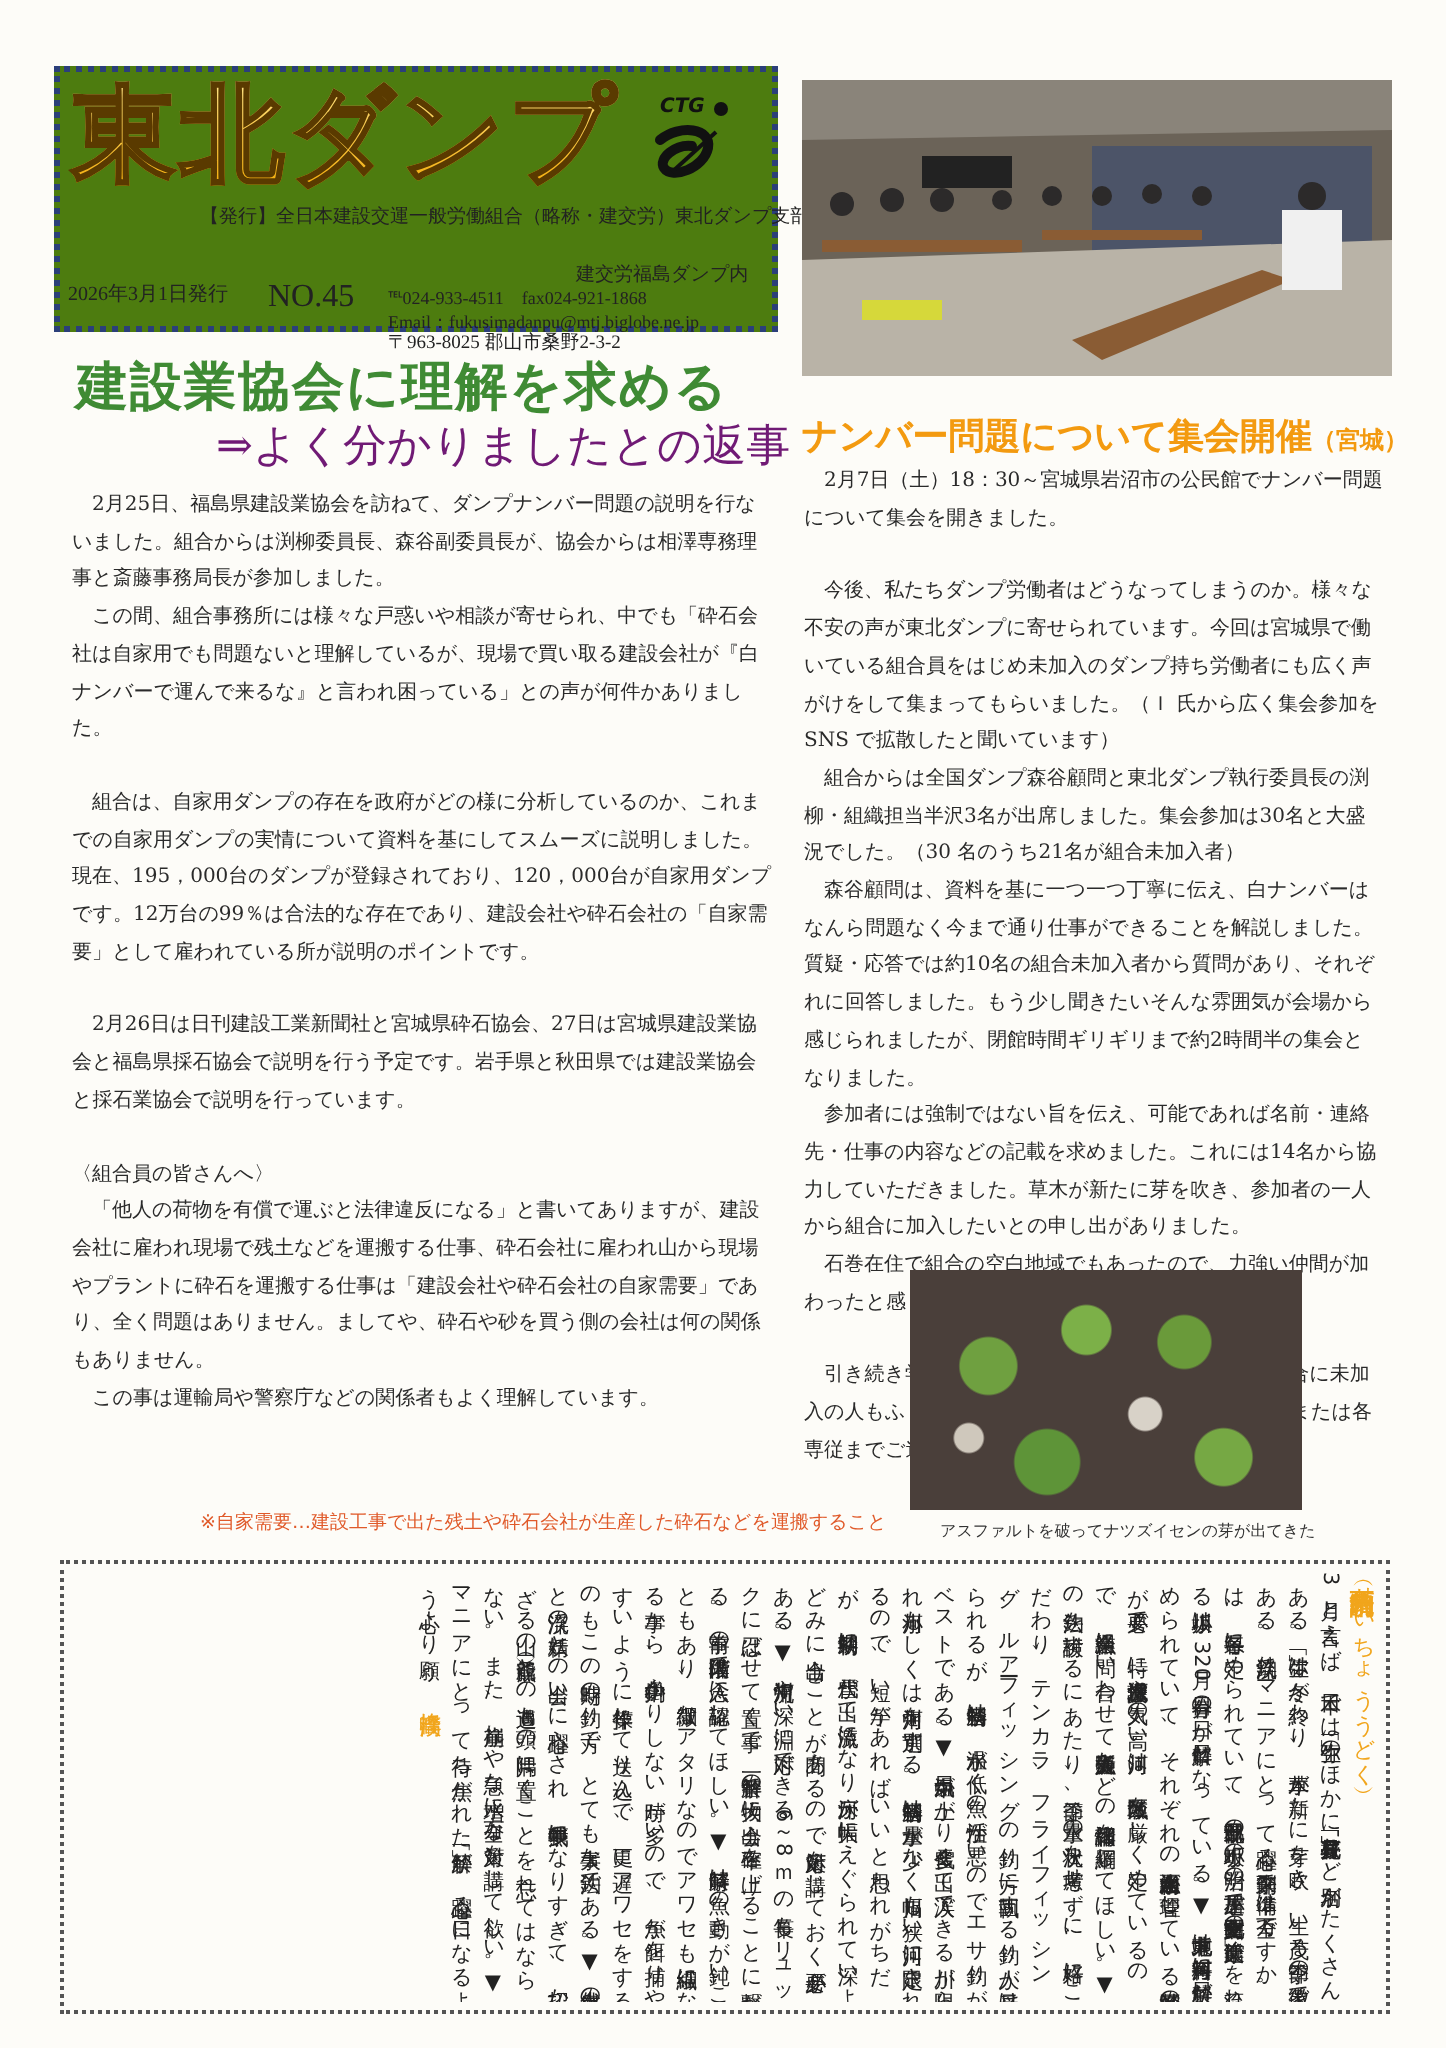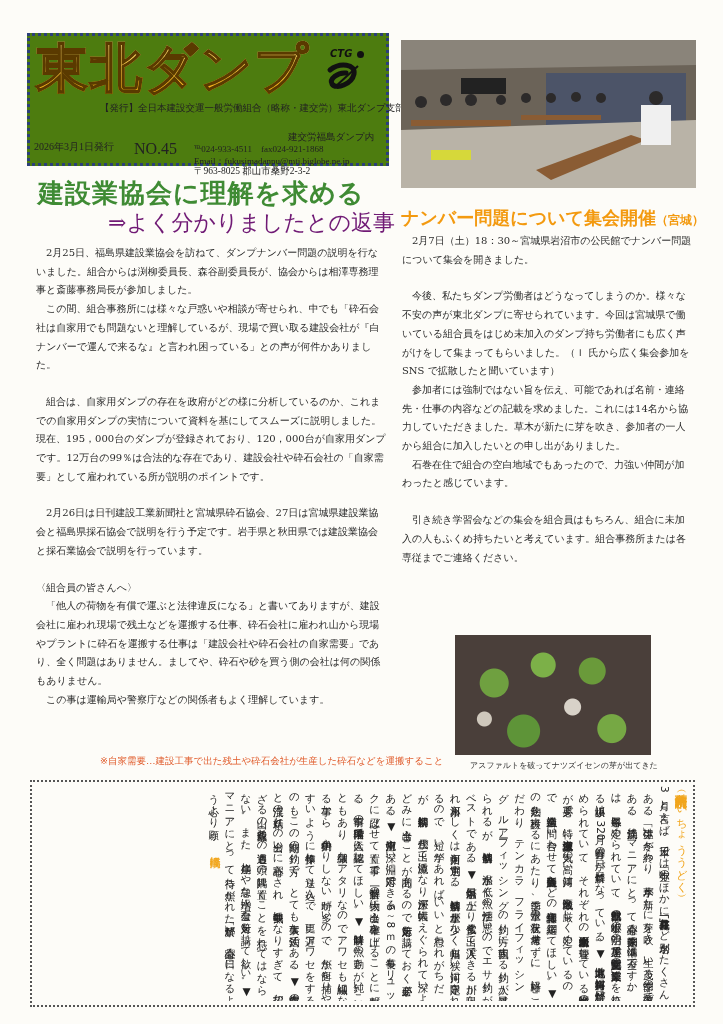--- a/index.html
+++ b/index.html
@@ -147,20 +147,22 @@
 </div>
 <div class="abs note-red">※自家需要…建設工事で出た残土や砕石会社が生産した砕石などを運搬すること</div>
 
 <div class="abs h-right">
   <span>ナンバー問題について集会開催</span><small>（宮城）</small>
 </div>
 <div class="abs para" style="left:402px;top:232px;width:290px;">
   <p>2月7日（土）18：30～宮城県岩沼市の公民館でナンバー問題について集会を開きました。</p>
   <div class="gap"></div>
   <p>今後、私たちダンプ労働者はどうなってしまうのか。様々な不安の声が東北ダンプに寄せられています。今回は宮城県で働いている組合員をはじめ未加入のダンプ持ち労働者にも広く声がけをして集まってもらいました。（Ｉ 氏から広く集会参加を SNS で拡散したと聞いています）</p>
+  <p>組合からは全国ダンプ森谷顧問と東北ダンプ執行委員長の渕柳・組織担当半沢3名が出席しました。集会参加は30名と大盛況でした。（30 名のうち21名が組合未加入者）</p>
+  <p>森谷顧問は、資料を基に一つ一つ丁寧に伝え、白ナンバーはなんら問題なく今まで通り仕事ができることを解説しました。質疑・応答では約10名の組合未加入者から質問があり、それぞれに回答しました。もう少し聞きたいそんな雰囲気が会場から感じられましたが、閉館時間ギリギリまで約2時間半の集会となりました。</p>
   <p>参加者には強制ではない旨を伝え、可能であれば名前・連絡先・仕事の内容などの記載を求めました。これには14名から協力していただきました。草木が新たに芽を吹き、参加者の一人から組合に加入したいとの申し出がありました。</p>
   <p>石巻在住で組合の空白地域でもあったので、力強い仲間が加わったと感じています。</p>
   <div class="gap"></div>
   <p>引き続き学習会などの集会を組合員はもちろん、組合に未加入の人もふくめ持ちたいと考えています。組合事務所または各専従までご連絡ください。</p>
 </div>
 
 <div class="abs photo-plants"></div>
 <div class="abs caption">アスファルトを破ってナツズイセンの芽が出てきた</div>
 
 <div class="abs vbox">

